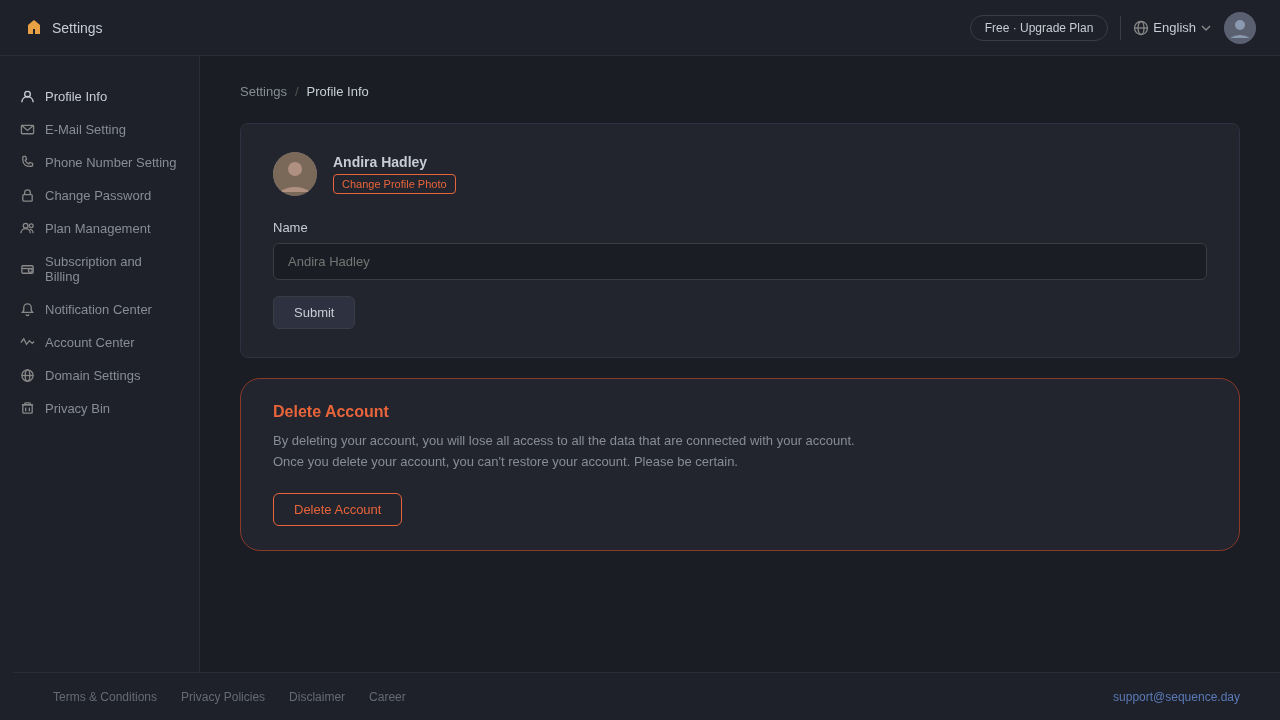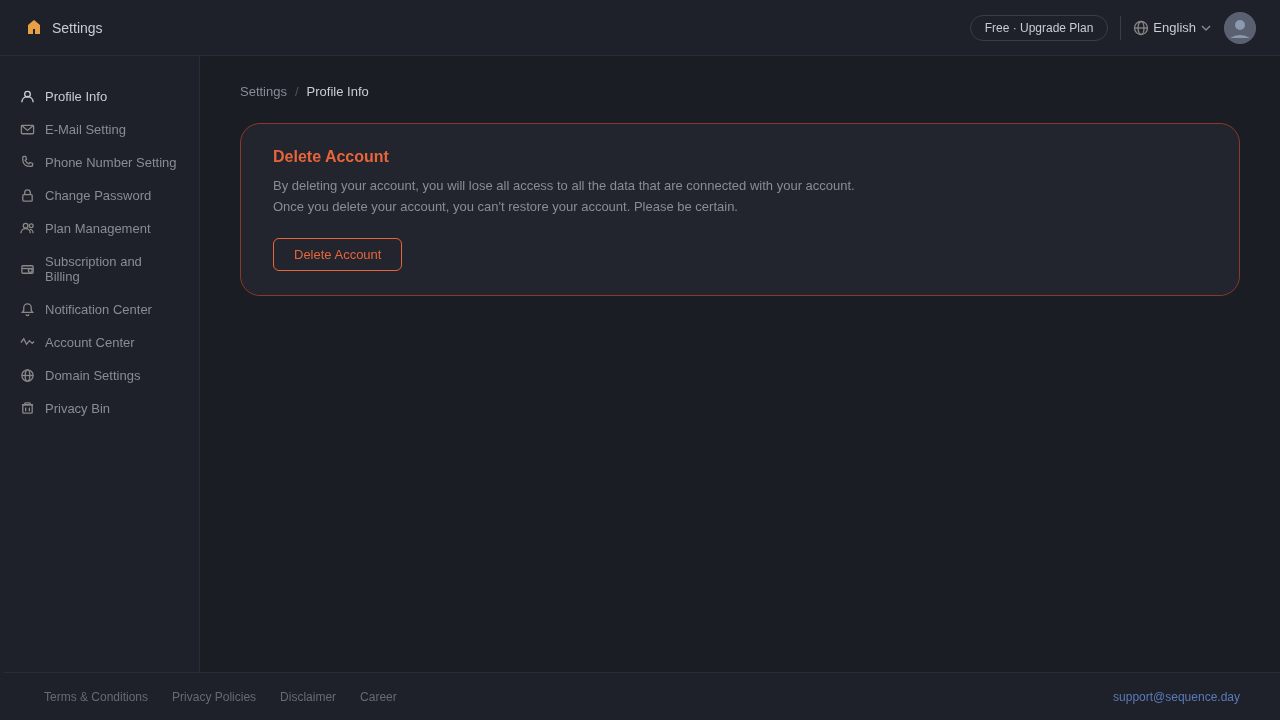--- a/index.html
+++ b/index.html
@@ -260,21 +260,21 @@
       color: #e8643a;
       font-size: 13px;
       padding: 8px 20px;
       cursor: pointer;
     }
 
     
     .footer {
       position: absolute;
       bottom: 0;
-      left: 4px;
+      left: 13px;
       right: 0;
       height: 48px;
       background: #1e2129;
       border-top: 1px solid #2a2d35;
       display: flex;
       align-items: center;
       padding: 16px 40px;
       justify-content: space-between;
     }
     .footer-links {
@@ -424,20 +424,41 @@
   </div>
 
   <div class="content">
 
     <div class="breadcrumb">
       <span class="breadcrumb-link">Settings</span>
       <span class="breadcrumb-sep">/</span>
       <span class="breadcrumb-current">Profile Info</span>
     </div>
 
+    <div class="card">
+      <div class="profile-header">
+        <div class="profile-avatar">
+          <div class="profile-avatar-img">
+            <svg viewBox="0 0 44 44" width="44" height="44">
+              <circle cx="22" cy="22" r="22" fill="#7a6858"></circle>
+              <circle cx="22" cy="17" r="7" fill="#b09080"></circle>
+              <path d="M6 40 Q22 30 38 40" fill="#b09080"></path>
+            </svg>
+          </div>
+        </div>
+        <div class="profile-info">
+          <span class="profile-name">Andira Hadley</span>
+          <button class="change-photo-btn">Change Profile Photo</button>
+        </div>
+      </div>
+
+      <div class="field-label">Name</div>
+      <input class="text-input" type="text" placeholder="Andira Hadley" style="">
+      <button class="submit-btn">Submit</button>
+    </div>
 
     <div class="delete-card">
       <div class="delete-title">Delete Account</div>
       <div class="delete-description">By deleting your account, you will lose all access to all the data that are connected with your account. Once you delete your account, you can't restore your account. Please be certain.</div>
       <button class="delete-btn">Delete Account</button>
     </div>
 
   </div>
 </div>
 

